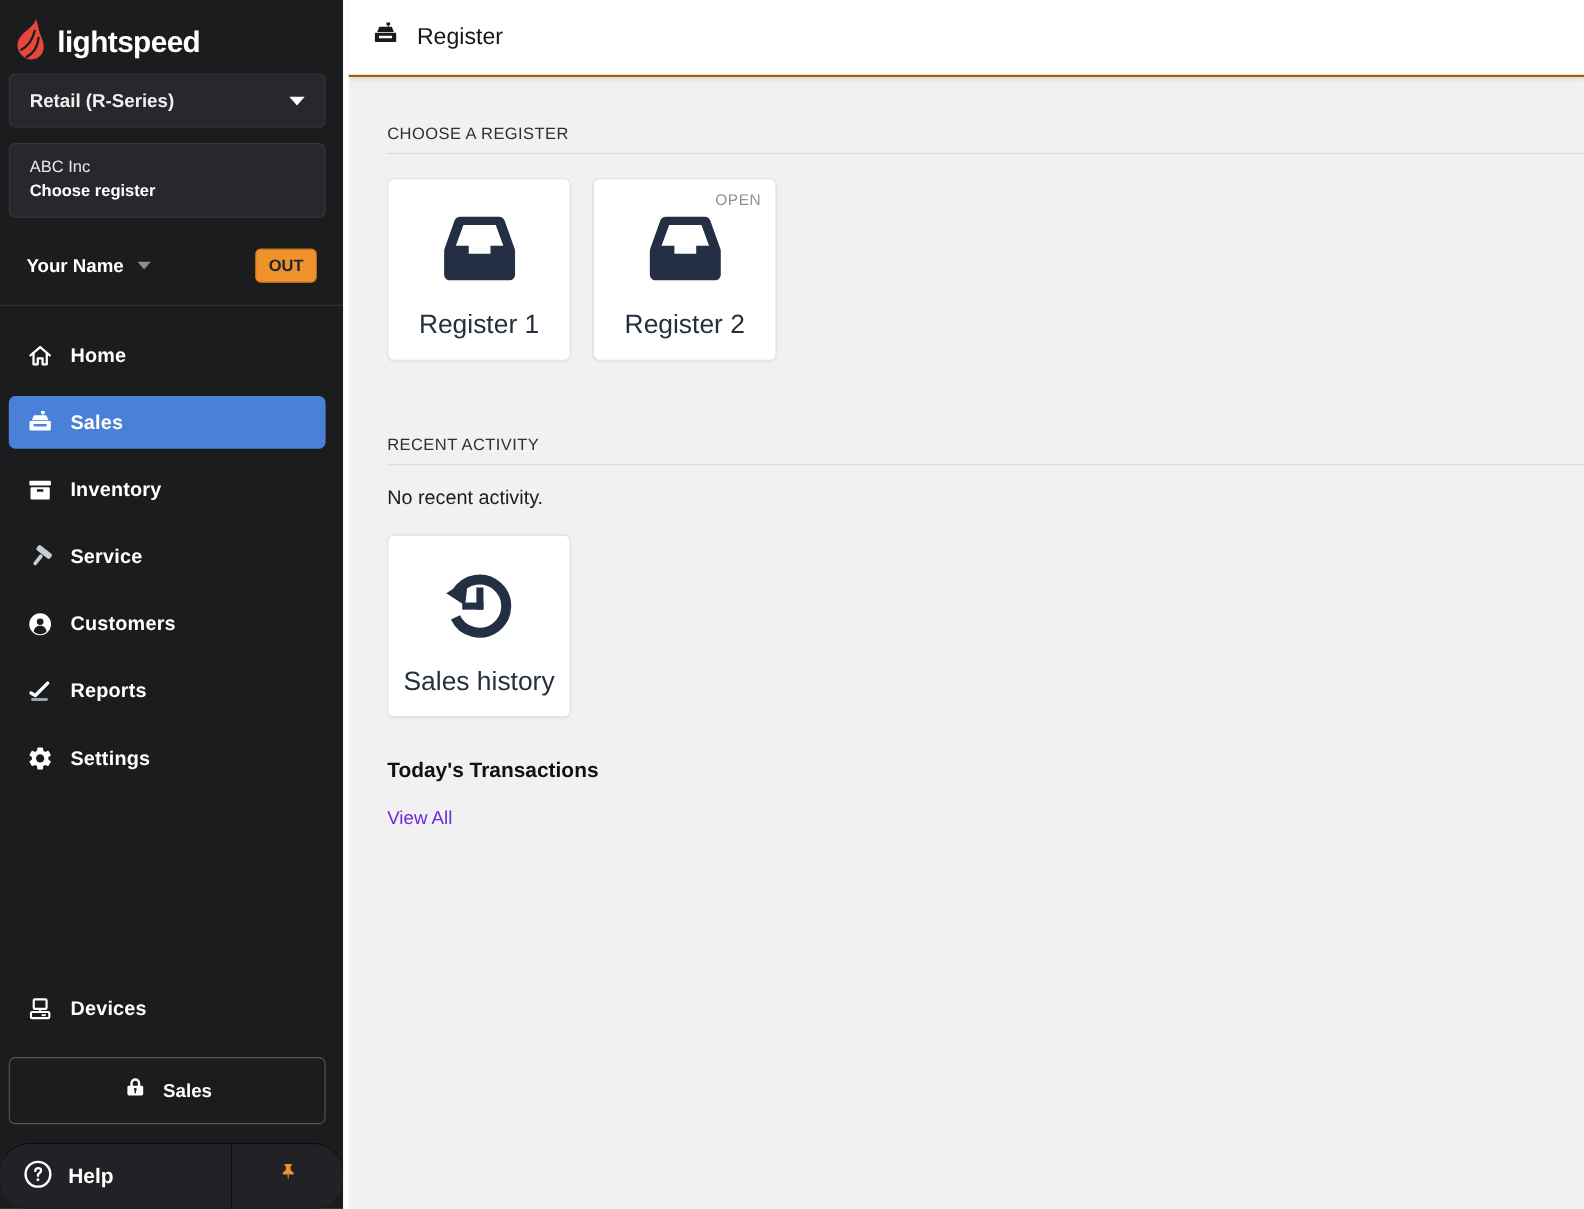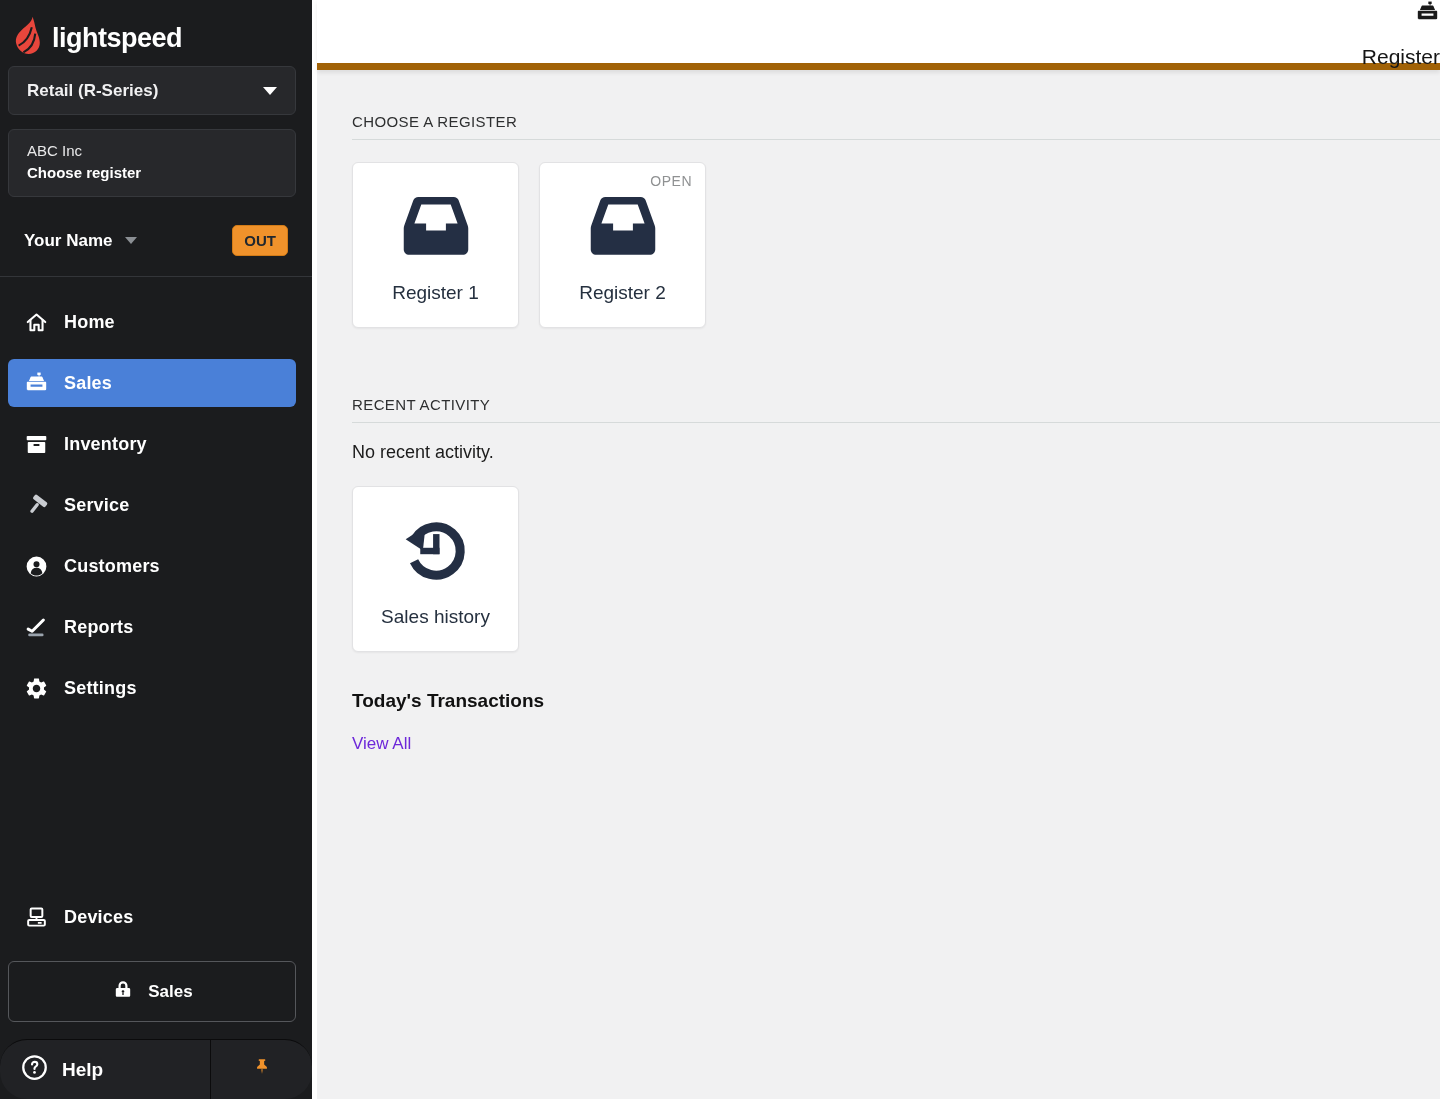--- a/index.html
+++ b/index.html
@@ -47,35 +47,35 @@
   .lock-label { color:#ffffff; font-size:17px; font-weight:bold; }
 
   .bottom-bar { position:absolute; bottom:0; left:0; width:312px; height:60px; background:#212225;
     border-top:1px solid #0b0b0c; display:flex;border-radius:27px; }
   .help-cell { width:210px; display:flex; align-items:center; gap:14px; padding-left:21px; cursor:pointer; }
   .help-label { color:#ffffff; font-size:19px; font-weight:bold; }
   .pin-cell { flex:1; border-left:1px solid #0b0b0c; display:flex; align-items:center; justify-content:center; cursor:pointer; }
 
   
   .main { position:absolute; left:317px; top:0; right:0; bottom:0; background:#f1f1f2; }
-  .main-header { height:70px; background:#ffffff; border-bottom:7px solid #a16207;
-    box-shadow:0 3px 4px rgba(0,0,0,0.08); display:flex; align-items:flex-end; padding-left:21px; gap:16px;
-    position:relative; z-index:2;flex-direction:column; }
+  .main-header { height:70px; background:#ffffff; border-bottom:2px solid #a16207;
+    box-shadow:0 3px 4px rgba(0,0,0,0.08); display:flex; align-items:center; padding-left:21px; gap:16px;
+    position:relative; z-index:2; }
   .main-title { font-size:21px; color:#161616; }
 
   .content { padding:43px 0 0 35px; }
   .section-heading { font-size:15px; color:#2e2f30; letter-spacing:0.4px; margin-bottom:9px; }
   .section-rule { border-bottom:1px solid #d6dada; }
 
   .cards-row { display:flex; gap:20px; margin-top:22px; }
   .card { width:167px; height:166px; background:#ffffff; border:1px solid #e2e2e4; border-radius:6px;
     box-shadow:0 1px 2px rgba(0,0,0,0.05); position:relative; display:flex; flex-direction:column;
     align-items:center; cursor:pointer; }
   .card-icon { margin-top:31px; height:66px; display:flex; align-items:center; }
-  .card-label { margin-top:22px; font-size:19px; color:#25303f; }
+  .card-label { margin-top:22px; font-size:24px; color:#25303f; }
   .card-status { position:absolute; top:10px; right:13px; font-size:14px; color:#8f9192; letter-spacing:0.5px; }
 
   .recent-heading { margin-top:68px; }
   .empty-message { margin-top:19px; font-size:18px; color:#1c1c1c; }
   .history-card { margin-top:23px; }
 
   .transactions-heading { margin-top:38px; font-size:19px; font-weight:bold; color:#111111; }
   .view-all { margin-top:22px; font-size:17px; color:#6d28d9; cursor:pointer; display:inline-block; }
 </style>
 </head>

